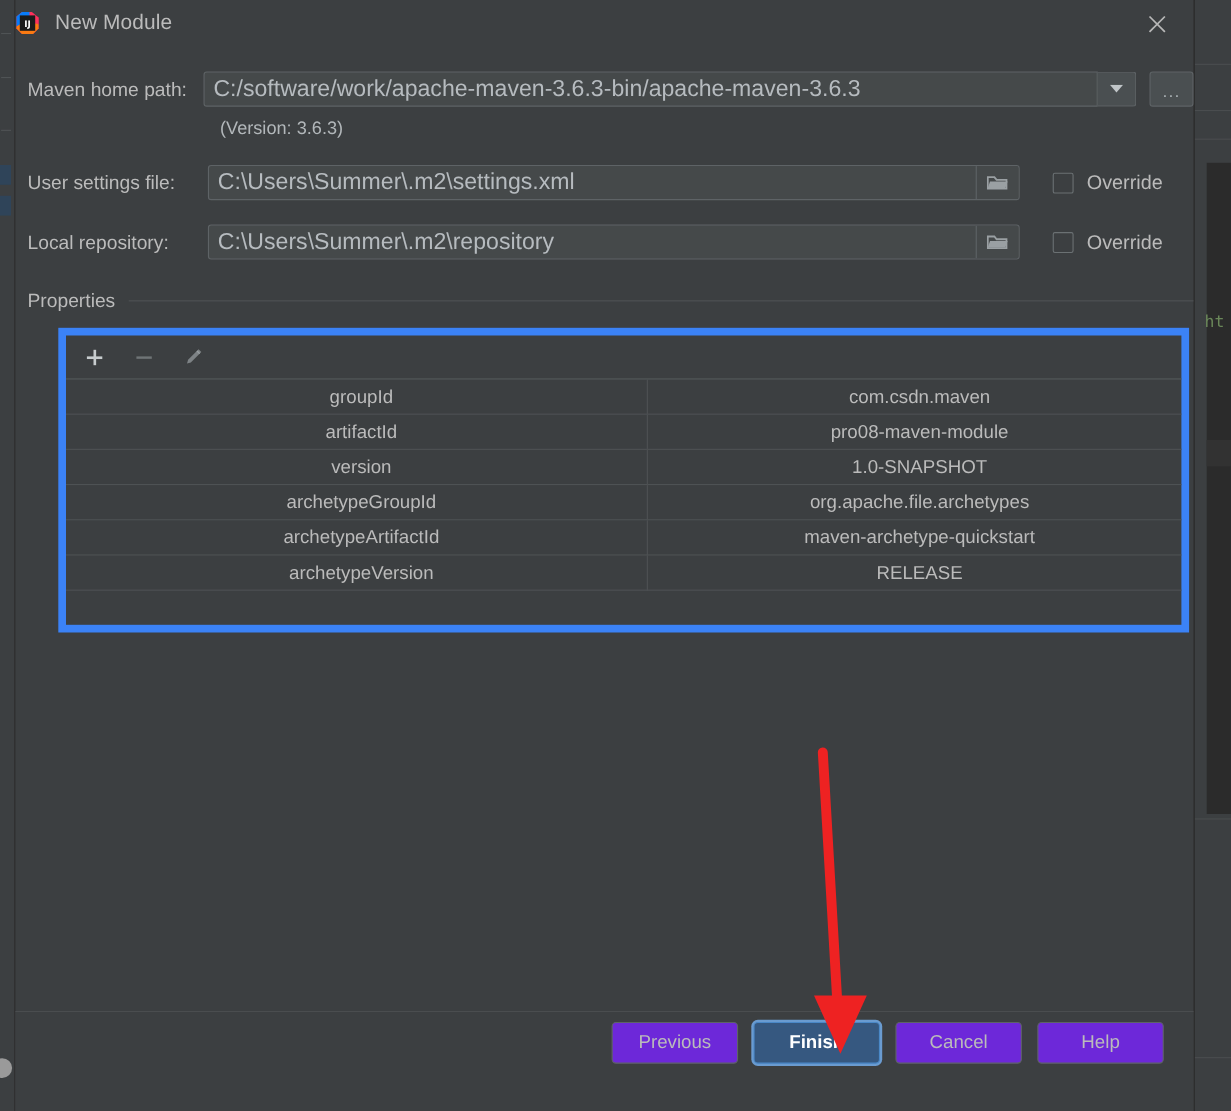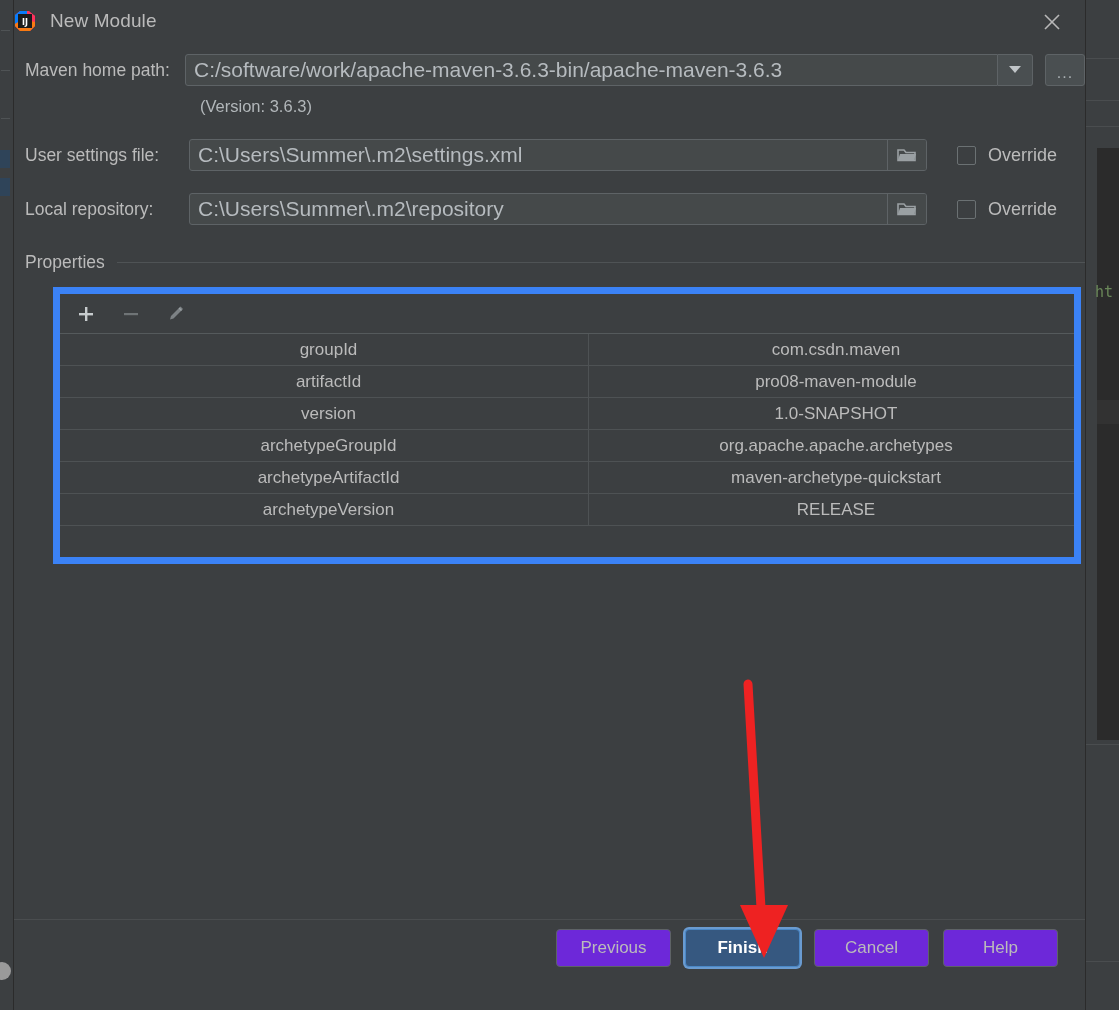--- a/index.html
+++ b/index.html
@@ -174,21 +174,21 @@
     height: 32px;
     display: flex;
     align-items: center;
     color: #b6bbbf;
     font-size: 21px;
     padding: 0 8px;
     box-sizing: border-box;
     overflow: hidden;
     white-space: nowrap;
   }
-  #maven-home-row { margin-top: 13px; }
+  #maven-home-row { margin-top: 24px; }
   #maven-home-field { width: 813px; }
   #maven-home-dropdown {
     width: 35px;
     height: 32px;
     background: #4a4f51;
     border: 1px solid #5e6366;
     border-left: none;
     border-radius: 0 3px 3px 0;
     display: flex;
     align-items: center;
@@ -498,21 +498,21 @@
           <tr>
             <td class="key-col">artifactId</td>
             <td>pro08-maven-module</td>
           </tr>
           <tr>
             <td class="key-col">version</td>
             <td>1.0-SNAPSHOT</td>
           </tr>
           <tr>
             <td class="key-col">archetypeGroupId</td>
-            <td>org.apache.apache.archetypes</td>
+            <td>org.apache.file.archetypes</td>
           </tr>
           <tr>
             <td class="key-col">archetypeArtifactId</td>
             <td>maven-archetype-quickstart</td>
           </tr>
           <tr>
             <td class="key-col">archetypeVersion</td>
             <td>RELEASE</td>
           </tr>
           <tr>

